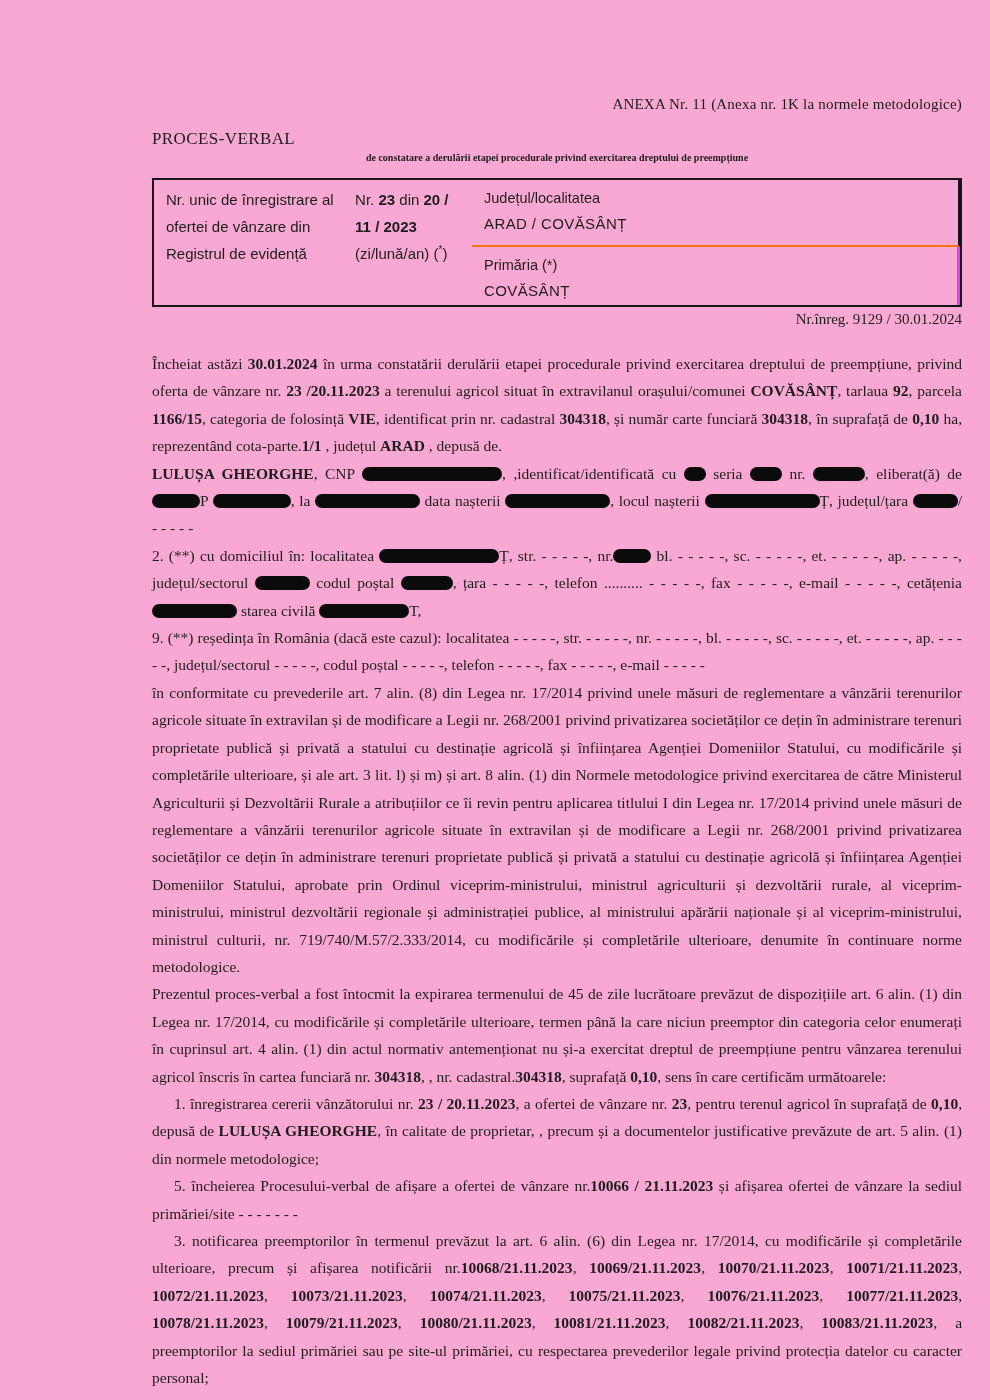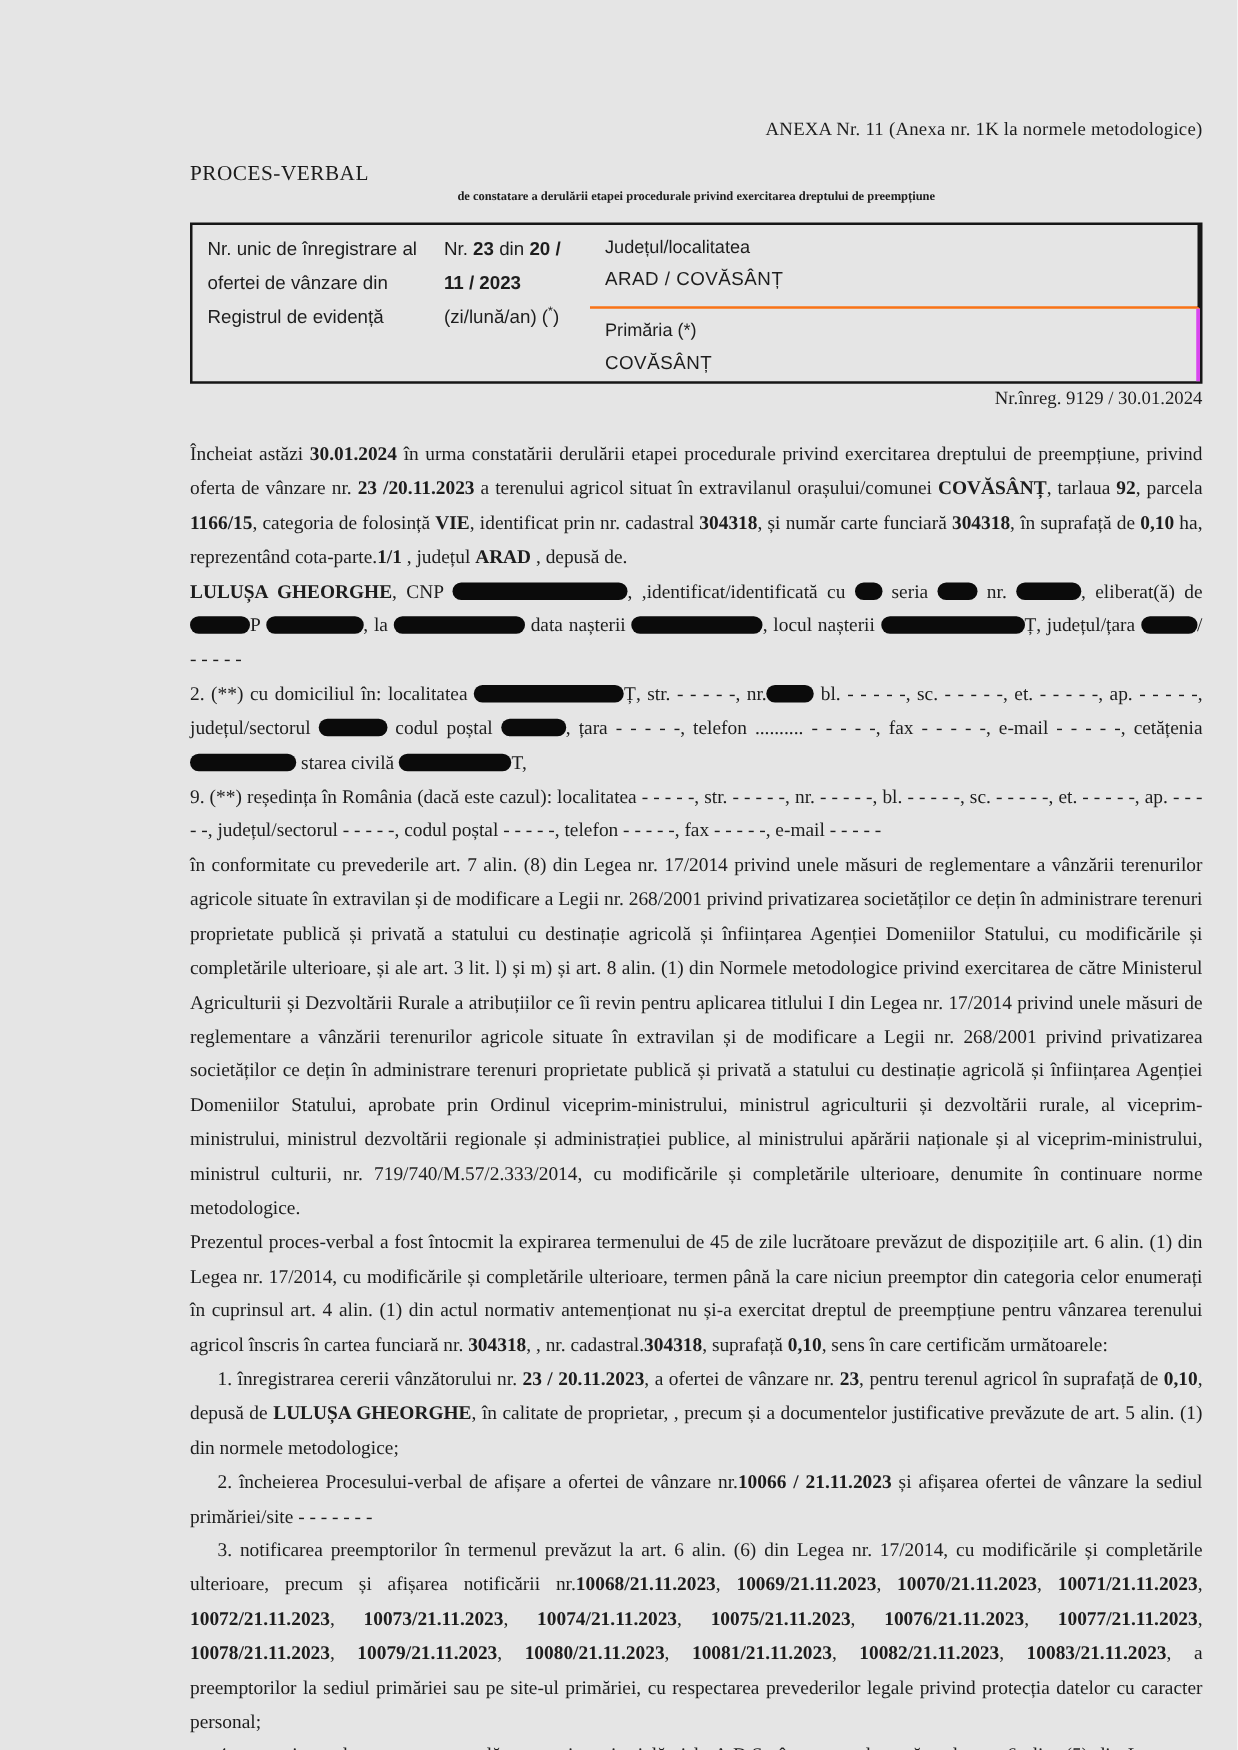--- a/index.html
+++ b/index.html
@@ -1,19 +1,19 @@
 <!DOCTYPE html>
 <html lang="ro"><head>
 <meta charset="utf-8">
 <style>
   html,body{margin:0;padding:0;background:#ffffff;}
   .page{
     position:relative;
     width:990px;height:1400px;
-    background:#e5e5e5;
+    background:#f9a8d4;
     color:#1d1d1d;
     font-family:"Liberation Serif", serif;
     box-sizing:border-box;
     padding:96px 28px 40px 152px;
     overflow:hidden;
   }
   .annex-note{
     text-align:right;
     font-size:15px;
     margin-bottom:16px;
@@ -96,18 +96,18 @@
   <div class="reg-note">Nr.înreg. 9129 / 30.01.2024</div>
 
   <div class="doc-body">
       <p class="par"><span>Încheiat astăzi </span><span class="b">30.01.2024</span><span> în urma constatării derulării etapei procedurale privind exercitarea dreptului de preempțiune, privind oferta de vânzare nr. </span><span class="b">23 /20.11.2023</span><span> a terenului agricol situat în extravilanul orașului/comunei </span><span class="b">COVĂSÂNȚ</span><span>, tarlaua </span><span class="b">92</span><span>, parcela </span><span class="b">1166/15</span><span>, categoria de folosință </span><span class="b">VIE</span><span>, identificat prin nr. cadastral </span><span class="b">304318</span><span>, și număr carte funciară </span><span class="b">304318</span><span>, în suprafață de </span><span class="b">0,10</span><span> ha, reprezentând cota-parte.</span><span class="b">1/1</span><span> , județul </span><span class="b">ARAD</span><span> , depusă de.</span></p>
       <p class="par"><span class="b">LULUȘA GHEORGHE</span><span>, CNP </span><span class="redact" style="width: 140px;"></span><span>, ,identificat/identificată cu </span><span class="redact" style="width: 22px;"></span><span> seria </span><span class="redact" style="width: 32px;"></span><span> nr. </span><span class="redact" style="width: 52px;"></span><span>, eliberat(ă) de </span><span class="redact" style="width: 48px;"></span><span>P </span><span class="redact" style="width: 78px;"></span><span>, la </span><span class="redact" style="width: 105px;"></span><span> data nașterii </span><span class="redact" style="width: 105px;"></span><span>, locul nașterii </span><span class="redact" style="width: 115px;"></span><span>Ț, județul/țara </span><span class="redact" style="width: 45px;"></span><span>/ - - - - -</span></p>
       <p class="par"><span>2. (**) cu domiciliul în: localitatea </span><span class="redact" style="width: 120px;"></span><span>Ț, str. - - - - -, nr.</span><span class="redact" style="width: 38px;"></span><span> bl. - - - - -, sc. - - - - -, et. - - - - -, ap. - - - - -, județul/sectorul </span><span class="redact" style="width: 55px;"></span><span> codul poștal </span><span class="redact" style="width: 52px;"></span><span>, țara - - - - -, telefon .......... - - - - -, fax - - - - -, e-mail - - - - -, cetățenia </span><span class="redact" style="width: 85px;"></span><span> starea civilă </span><span class="redact" style="width: 90px;"></span><span>T,</span></p>
       <p class="par"><span>9. (**) reședința în România (dacă este cazul): localitatea - - - - -, str. - - - - -, nr. - - - - -, bl. - - - - -, sc. - - - - -, et. - - - - -, ap. - - - - -, județul/sectorul - - - - -, codul poștal - - - - -, telefon - - - - -, fax - - - - -, e-mail - - - - -</span></p>
       <p class="par"><span>în conformitate cu prevederile art. 7 alin. (8) din Legea nr. 17/2014 privind unele măsuri de reglementare a vânzării terenurilor agricole situate în extravilan și de modificare a Legii nr. 268/2001 privind privatizarea societăților ce dețin în administrare terenuri proprietate publică și privată a statului cu destinație agricolă și înființarea Agenției Domeniilor Statului, cu modificările și completările ulterioare, și ale art. 3 lit. l) și m) și art. 8 alin. (1) din Normele metodologice privind exercitarea de către Ministerul Agriculturii și Dezvoltării Rurale a atribuțiilor ce îi revin pentru aplicarea titlului I din Legea nr. 17/2014 privind unele măsuri de reglementare a vânzării terenurilor agricole situate în extravilan și de modificare a Legii nr. 268/2001 privind privatizarea societăților ce dețin în administrare terenuri proprietate publică și privată a statului cu destinație agricolă și înființarea Agenției Domeniilor Statului, aprobate prin Ordinul viceprim-ministrului, ministrul agriculturii și dezvoltării rurale, al viceprim-ministrului, ministrul dezvoltării regionale și administrației publice, al ministrului apărării naționale și al viceprim-ministrului, ministrul culturii, nr. 719/740/M.57/2.333/2014, cu modificările și completările ulterioare, denumite în continuare norme metodologice.</span></p>
       <p class="par"><span>Prezentul proces-verbal a fost întocmit la expirarea termenului de 45 de zile lucrătoare prevăzut de dispozițiile art. 6 alin. (1) din Legea nr. 17/2014, cu modificările și completările ulterioare, termen până la care niciun preemptor din categoria celor enumerați în cuprinsul art. 4 alin. (1) din actul normativ antemenționat nu și-a exercitat dreptul de preempțiune pentru vânzarea terenului agricol înscris în cartea funciară nr. </span><span class="b">304318</span><span>, , nr. cadastral.</span><span class="b">304318</span><span>, suprafață </span><span class="b">0,10</span><span>, sens în care certificăm următoarele:</span></p>
       <p class="par indent"><span>1. înregistrarea cererii vânzătorului nr. </span><span class="b">23 / 20.11.2023</span><span>, a ofertei de vânzare nr. </span><span class="b">23</span><span>, pentru terenul agricol în suprafață de </span><span class="b">0,10</span><span>, depusă de </span><span class="b">LULUȘA GHEORGHE</span><span>, în calitate de proprietar, , precum și a documentelor justificative prevăzute de art. 5 alin. (1) din normele metodologice;</span></p>
-      <p class="par indent"><span>2. încheierea Procesului-verbal de afișare a ofertei de vânzare nr.</span><span class="b">10066 / 21.11.2023</span><span> și afișarea ofertei de vânzare la sediul primăriei/site - - - - - - -</span></p>
+      <p class="par indent"><span>5. încheierea Procesului-verbal de afișare a ofertei de vânzare nr.</span><span class="b">10066 / 21.11.2023</span><span> și afișarea ofertei de vânzare la sediul primăriei/site - - - - - - -</span></p>
       <p class="par indent"><span>3. notificarea preemptorilor în termenul prevăzut la art. 6 alin. (6) din Legea nr. 17/2014, cu modificările și completările ulterioare, precum și afișarea notificării nr.</span><span class="b">10068/21.11.2023</span><span>, </span><span class="b">10069/21.11.2023</span><span>, </span><span class="b">10070/21.11.2023</span><span>, </span><span class="b">10071/21.11.2023</span><span>, </span><span class="b">10072/21.11.2023</span><span>, </span><span class="b">10073/21.11.2023</span><span>, </span><span class="b">10074/21.11.2023</span><span>, </span><span class="b">10075/21.11.2023</span><span>, </span><span class="b">10076/21.11.2023</span><span>, </span><span class="b">10077/21.11.2023</span><span>, </span><span class="b">10078/21.11.2023</span><span>, </span><span class="b">10079/21.11.2023</span><span>, </span><span class="b">10080/21.11.2023</span><span>, </span><span class="b">10081/21.11.2023</span><span>, </span><span class="b">10082/21.11.2023</span><span>, </span><span class="b">10083/21.11.2023</span><span>, a preemptorilor la sediul primăriei sau pe site-ul primăriei, cu respectarea prevederilor legale privind protecția datelor cu caracter personal;</span></p>
       <p class="par indent"><span>4. transmiterea la structura centrală, respectiv teritorială și la A.D.S., în termenul prevăzut la art. 6 alin. (5) din Legea nr. 17/2014, cu modificările și completările ulterioare, a dosarului privind cererea și oferta de vânzare a terenului agricol, împreună cu documentele justificative.</span></p>
     </div>
 
 </div>
 
 </body></html>

